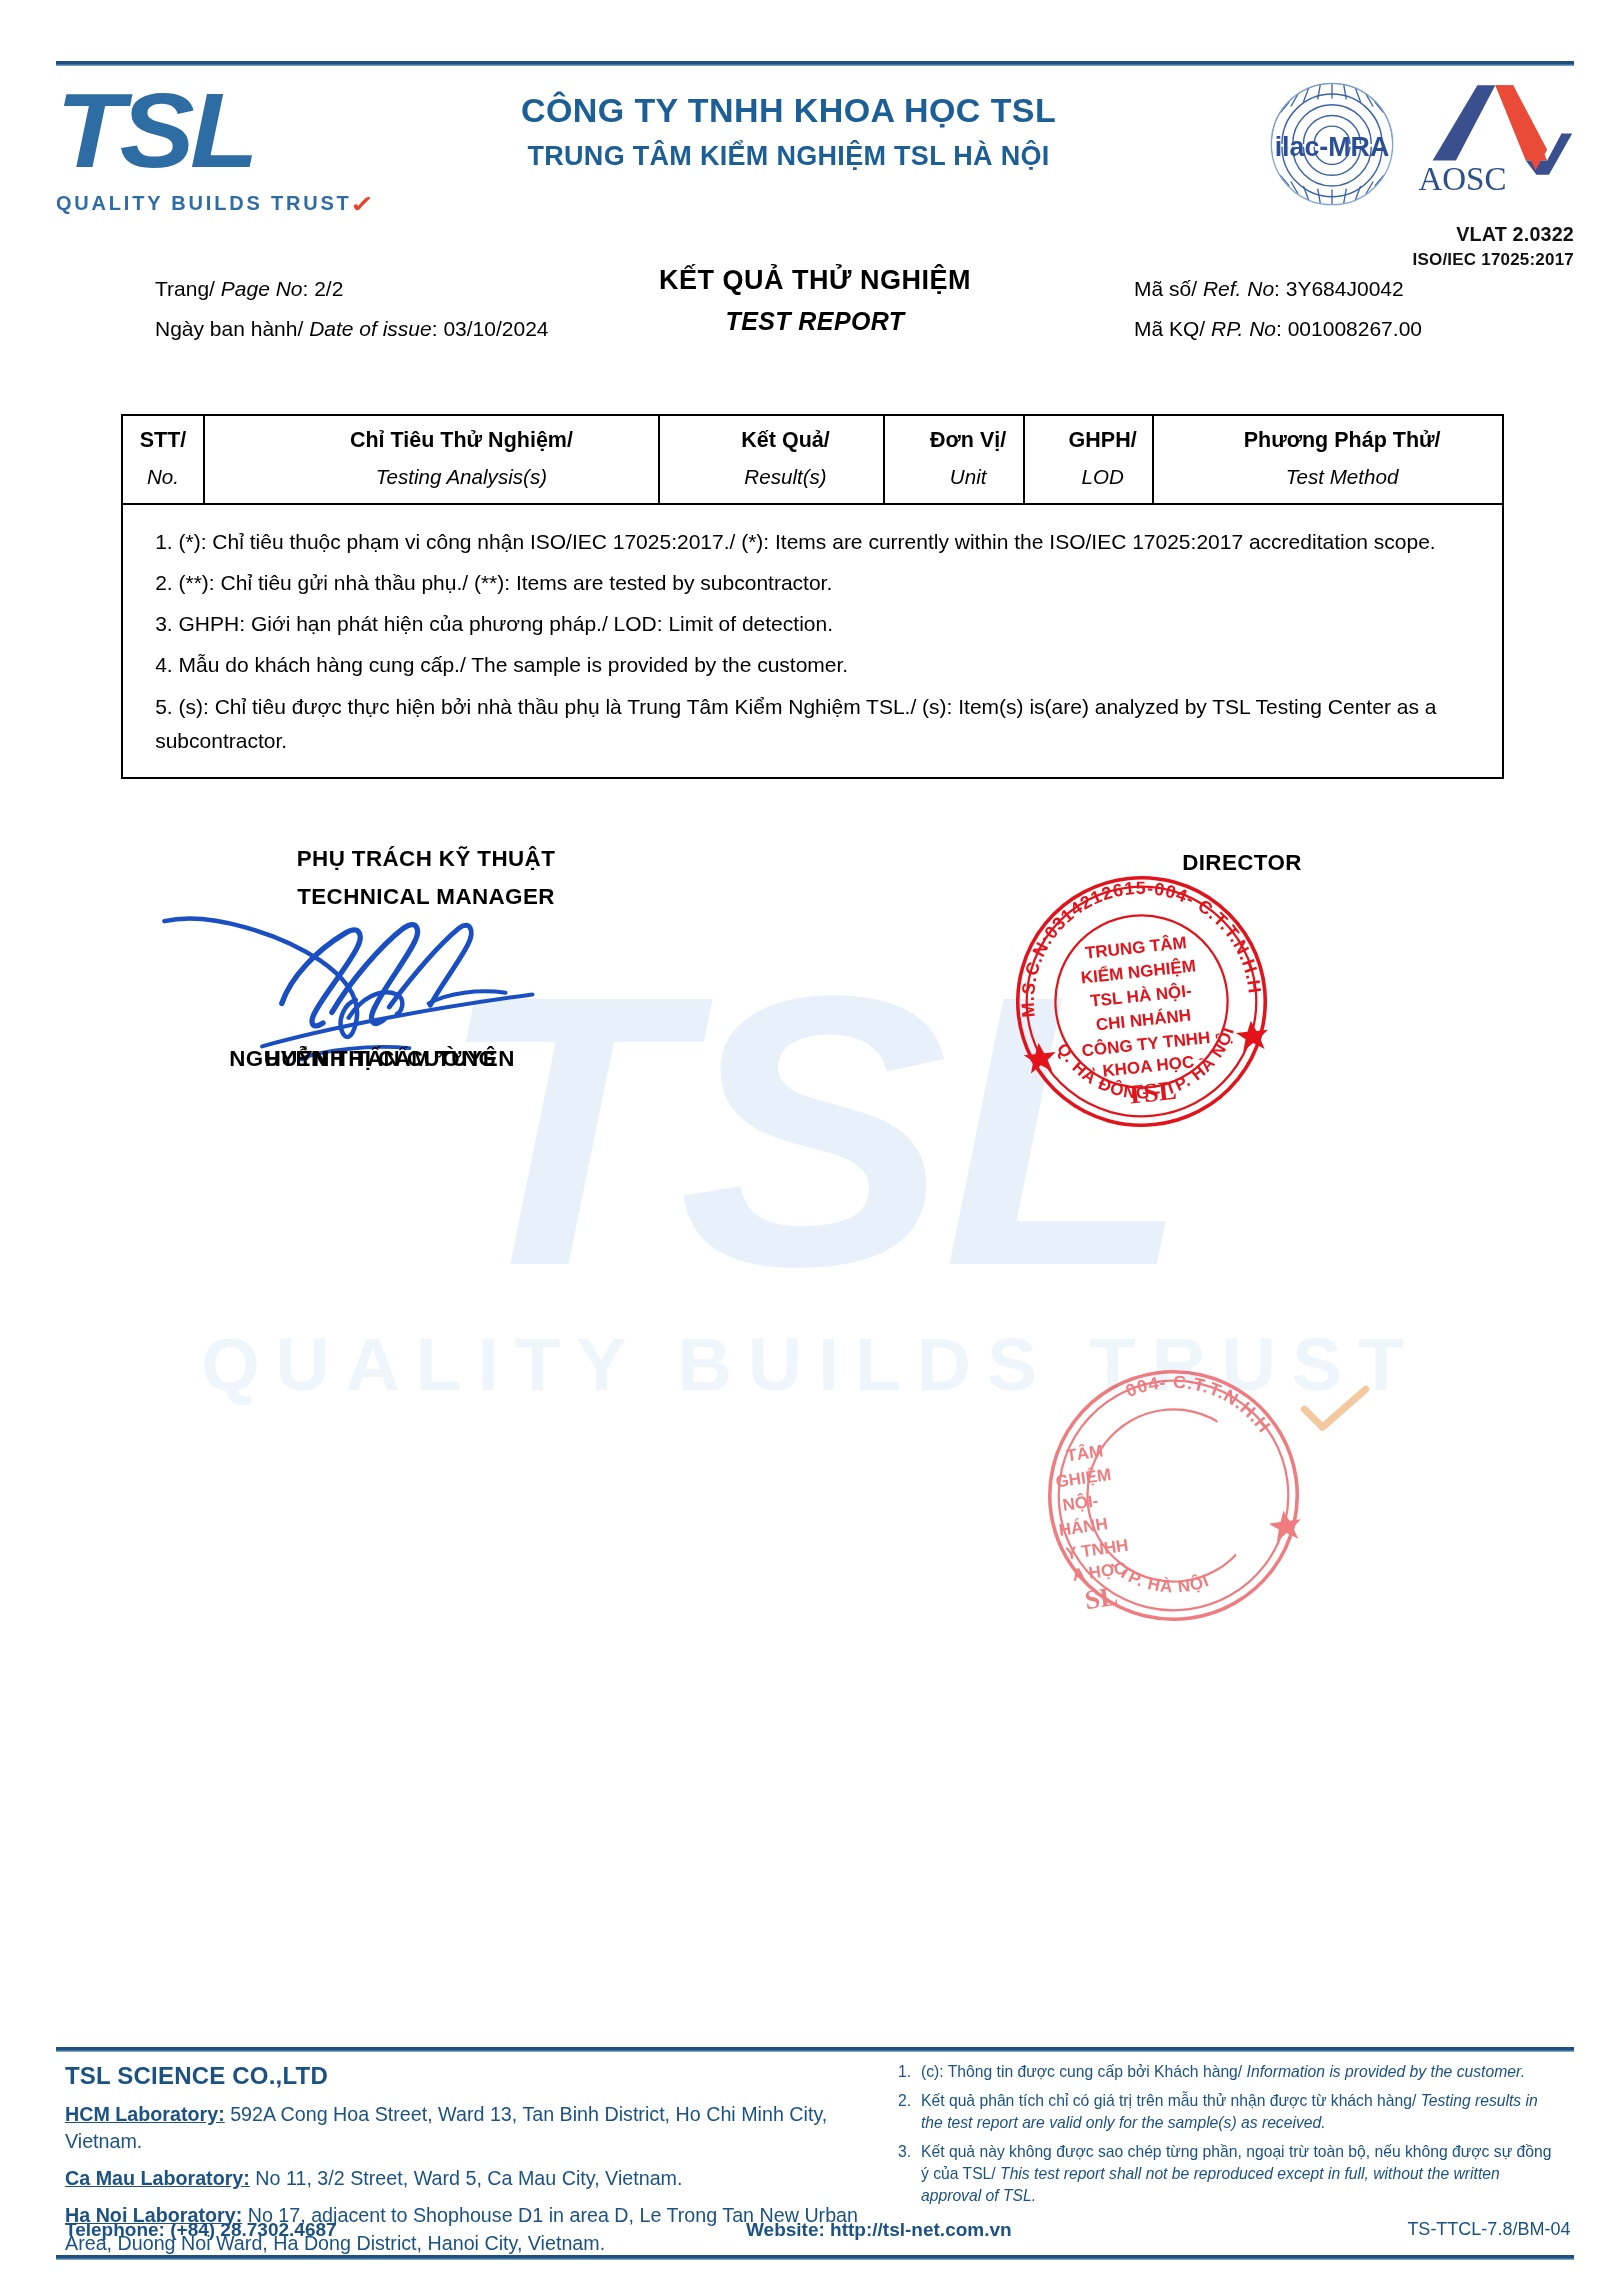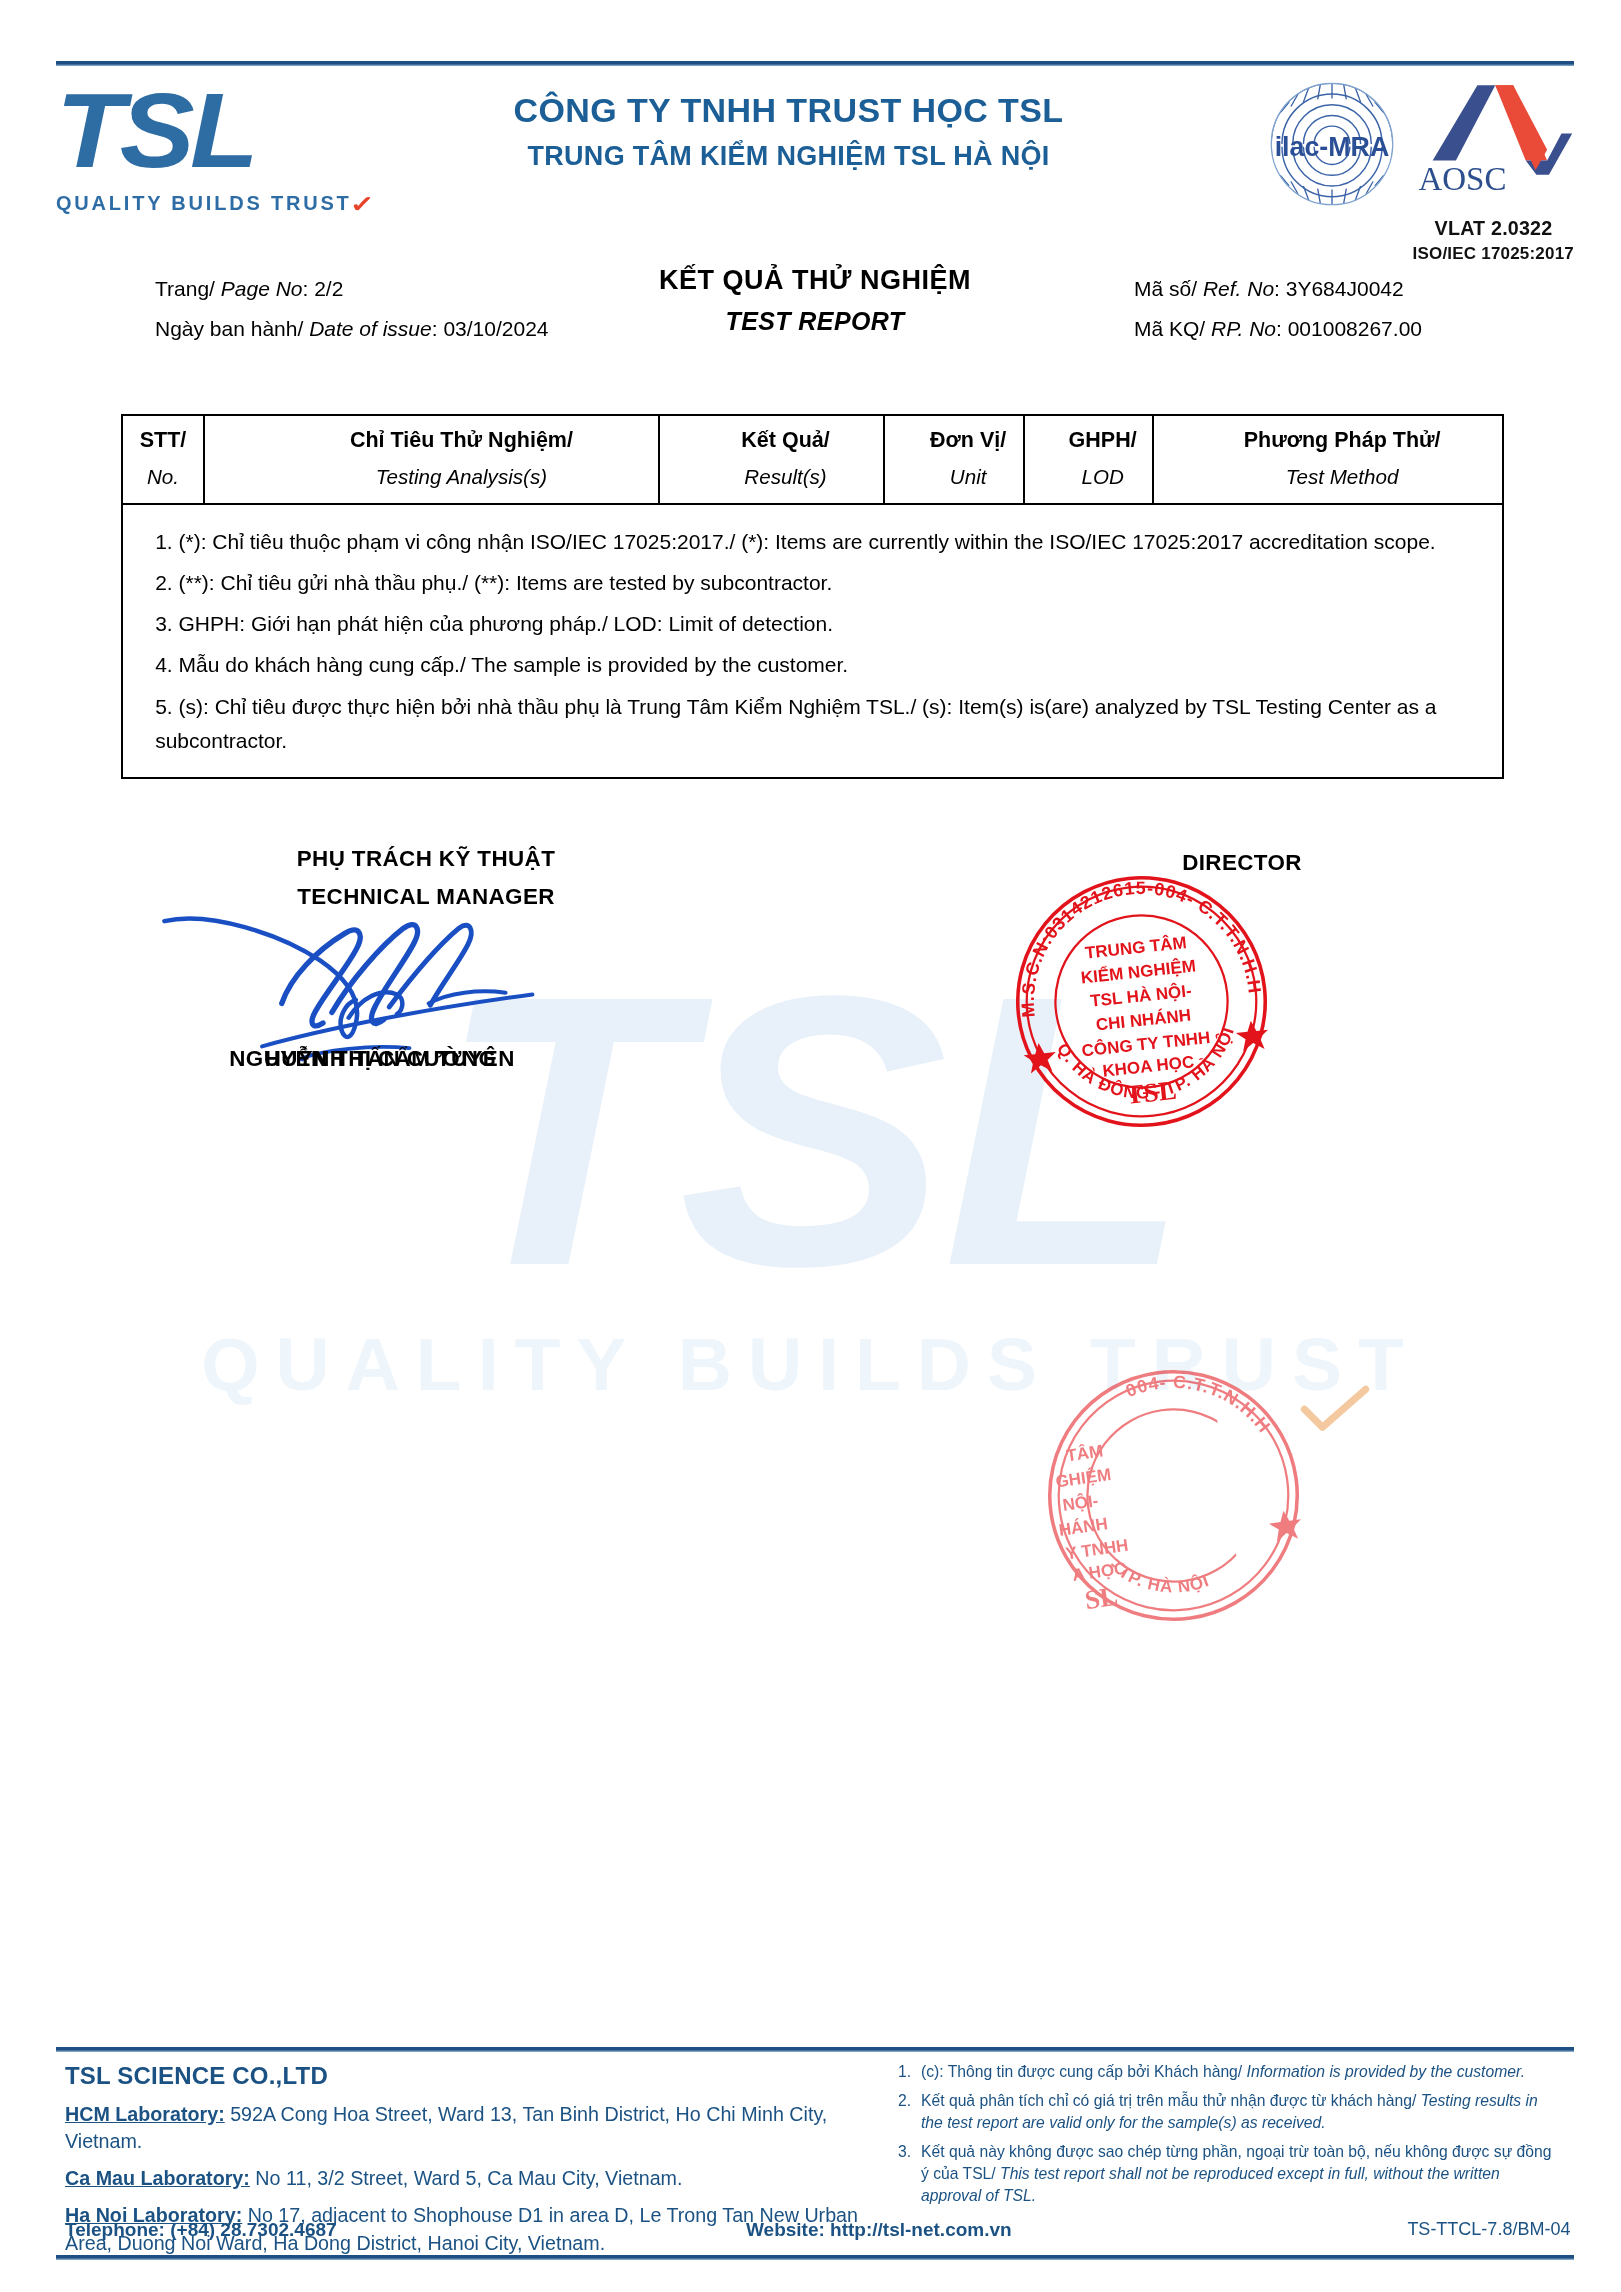--- a/index.html
+++ b/index.html
@@ -155,22 +155,22 @@
     font-size: 33px;
     font-weight: normal;
     color: #2d4f8e;
     letter-spacing: 0px;
     font-family: "Liberation Serif", serif;
   }
   .accred-l1 {
     font-size: 19.7px;
     font-weight: bold;
     color: #111;
-    margin-top: 6px;
-    text-align: center;
+    margin-top: 12px;
+    text-align: right;
     width: 161px;
     margin-left: auto;
     letter-spacing: 0.2px;
   }
   .accred-l2 {
     font-size: 17px;
     font-weight: bold;
     color: #111;
     margin-top: 4.5px;
     text-align: right;
@@ -451,21 +451,21 @@
 
     <div class="logo-block">
       <div class="logo-tsl">TSL</div>
       <div class="logo-tagline">
         <span>QUALITY BUILDS TRUST</span>
         <span class="logo-check">✓</span>
       </div>
     </div>
 
     <div class="company-block">
-      <div class="company-line1">CÔNG TY TNHH TRUST HỌC TSL</div>
+      <div class="company-line1">CÔNG TY TNHH KHOA HỌC TSL</div>
       <div class="company-line2">TRUNG TÂM KIỂM NGHIỆM TSL HÀ NỘI</div>
     </div>
 
     <div class="accred-block">
       <div class="accred-logos">
 
         <div class="ilac">
           <svg viewBox="0 0 150 150" width="134" height="134">
             <defs>
               <clipPath id="ilacClip">

